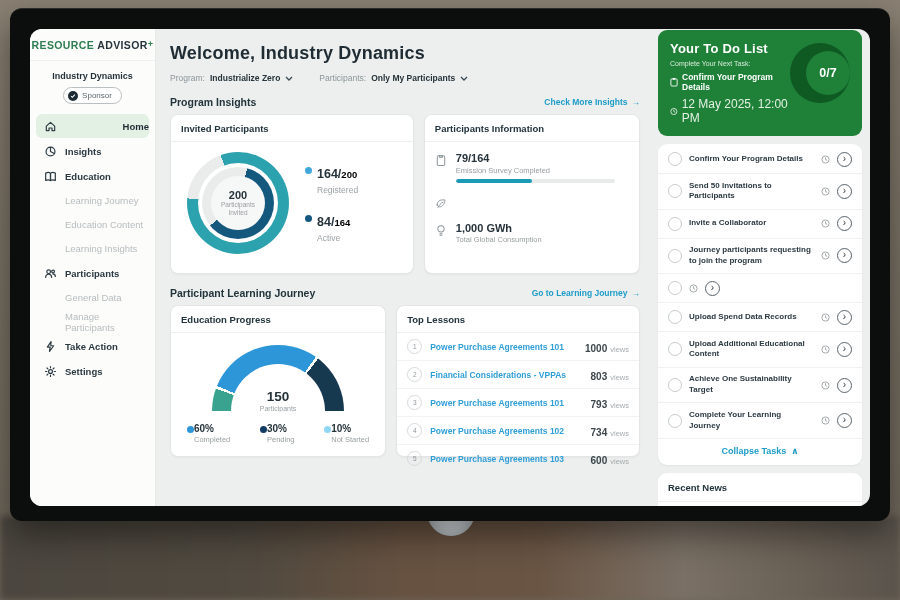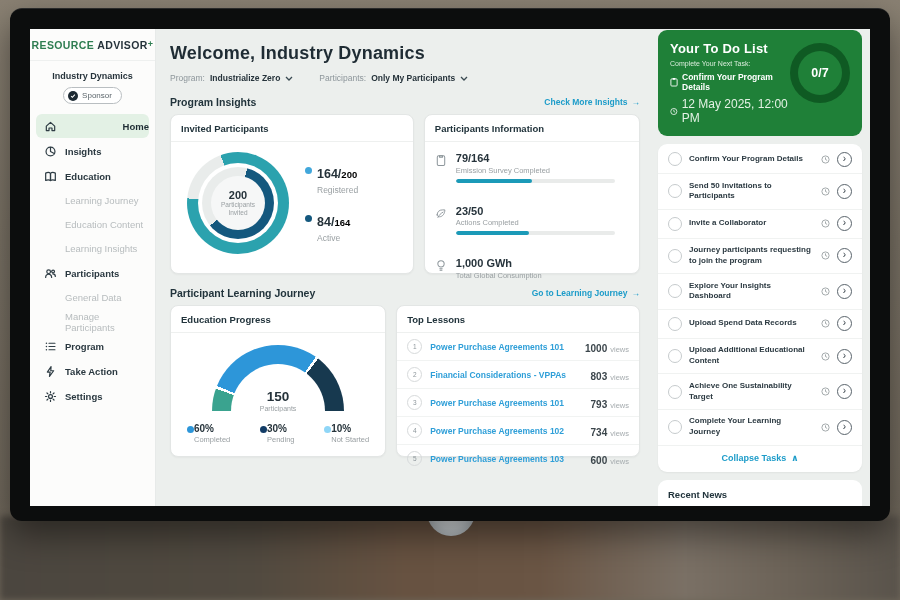--- a/index.html
+++ b/index.html
@@ -9,21 +9,21 @@
   .bg-bottom{position:absolute;left:0;right:0;top:516px;bottom:0;
     background:linear-gradient(90deg,#4b463f 0%,#514a40 28%,#675241 45%,#6a5544 60%,#7a7065 76%,#6b6257 88%,#59534b 100%);
     filter:blur(3px);}
   .stand{position:absolute;left:427px;top:510px;width:48px;height:26px;z-index:1;
     background:radial-gradient(ellipse at 50% 10%,#f4f6f7 0%,#cdd3d6 50%,#8e959a 100%);
     border-radius:0 0 40px 40px;}
   .monitor{position:absolute;left:10px;top:8px;width:880px;height:512px;z-index:2;
     background:#0c0d0d;border-radius:12px;box-shadow:0 14px 34px rgba(0,0,0,.45);
     border-top:1px solid rgba(255,255,255,.12);}
   .screen{position:absolute;left:20px;top:20px;width:840px;height:477px;
-    background:#ecefed;overflow:hidden;display:flex;border-radius:0;}
+    background:#ecefed;overflow:hidden;display:flex;border-radius:12px;}
 
   
   .sidebar{width:126px;min-width:126px;background:#fcfcfb;border-right:1px solid #e7eae9;
     padding-top:10px;box-sizing:border-box;}
   .logo{text-align:center;font-size:10.5px;font-weight:bold;letter-spacing:.4px;
     padding-bottom:9px;border-bottom:1px solid #eef0ef;}
   .logo-a{color:#2e7d51;}
   .logo-b{color:#26333b;}
   .logo-plus{color:#2e7d51;font-size:9px;vertical-align:top;}
   .org{text-align:center;font-size:9px;font-weight:bold;color:#26333b;margin-top:10px;}
@@ -70,21 +70,21 @@
   .donut-num{font-size:11px;font-weight:bold;color:#26333b;}
   .donut-cap{font-size:6.5px;color:#9aa0a3;width:44px;line-height:1.3;}
   .dlegend{display:flex;flex-direction:column;gap:17px;}
   .dlegend-item{display:flex;gap:5px;align-items:flex-start;}
   .ldot{width:7px;height:7px;border-radius:50%;margin-top:3px;}
   .dl-num{font-size:12.5px;font-weight:bold;color:#26333b;line-height:1.1;}
   .dl-den{font-size:9.5px;font-weight:bold;}
   .dl-label{font-size:8.5px;color:#9aa0a3;margin-top:3px;}
 
   
-  .stats{padding:10px 24px 0 10px;display:flex;flex-direction:column;gap:22px;}
+  .stats{padding:10px 24px 0 10px;display:flex;flex-direction:column;gap:12px;}
   .stat{display:flex;gap:8px;}
   .sicon{width:13px;display:flex;margin-top:2px;color:#8d969b;}
   .stat-col{flex:1;}
   .stat-num{font-size:11px;font-weight:bold;color:#26333b;line-height:1.15;}
   .stat-label{font-size:7.5px;color:#9aa0a3;margin-top:1px;}
   .bar{height:4px;background:#e9ebea;border-radius:3px;margin-top:4px;overflow:hidden;}
   .bar-fill{height:100%;border-radius:3px;background:#1b9ab8;}
 
   
   .gauge-wrap{position:relative;width:132px;height:67px;margin:12px auto 0;overflow:hidden;}
@@ -111,21 +111,21 @@
   
   .rightpanel{width:218px;min-width:218px;padding:1px 8px 0 6px;box-sizing:border-box;}
   .todo-card{background:#1f8038;border-radius:9px;padding:11px 12px;display:flex;
     justify-content:space-between;color:#fff;}
   .todo-title{font-size:13px;font-weight:bold;letter-spacing:.2px;}
   .todo-sub{font-size:7px;color:#d9ecdb;margin-top:4px;}
   .todo-line{display:flex;align-items:center;gap:4px;margin-top:5px;}
   .todo-next{font-size:8.5px;font-weight:bold;}
   .todo-date{font-size:12px;color:#e3f1e4;}
   .ring{width:60px;height:60px;min-width:60px;border-radius:50%;background:#0f5a23;
-    display:flex;align-items:center;justify-content:center;margin-top:2px;}
+    display:flex;align-items:center;justify-content:flex-end;margin-top:2px;}
   .ring-in{width:44px;height:44px;border-radius:50%;background:#1f8038;display:flex;
     align-items:center;justify-content:center;font-size:12.5px;font-weight:bold;}
   .tasks-card{background:#fff;border-radius:9px;margin-top:8px;padding:1px 0;
     box-shadow:0 1px 2px rgba(0,0,0,.05);}
   .task-row{display:flex;align-items:center;gap:7px;padding:6.5px 10px;
     border-bottom:1px solid #f0f2f1;cursor:pointer;}
   .checkbox{width:12px;height:12px;min-width:12px;border:1.5px solid #c6cbcd;border-radius:50%;}
   .task-label{flex:1;font-size:8px;font-weight:bold;color:#2c3a42;line-height:1.35;}
   .task-clock{display:flex;color:#9aa0a3;}
   .chev-btn{width:15px;height:15px;min-width:15px;border:1.5px solid #5a646c;border-radius:50%;
@@ -215,31 +215,20 @@
 
     <span>General Data</span>
   </div>
             <div class="nav-item sub">
 
     <span>Manage Participants</span>
   </div>
             <div class="nav-item">
     <span class="nicon">
                 <svg width="13" height="13" viewBox="0 0 14 14">
-                  <circle cx="2.6" cy="3.5" r="0.8" fill="#2e3c44"></circle>
-                  <circle cx="2.6" cy="7" r="0.8" fill="#2e3c44"></circle>
-                  <circle cx="2.6" cy="10.5" r="0.8" fill="#2e3c44"></circle>
-                  <path d="M5.4 3.5 H11.8 M5.4 7 H11.8 M5.4 10.5 H11.8" stroke="#2e3c44" stroke-width="1.3" fill="none" stroke-linejoin="round" stroke-linecap="round"></path>
-                </svg>
-              </span>
-    <span>Program</span>
-  </div>
-            <div class="nav-item">
-    <span class="nicon">
-                <svg width="13" height="13" viewBox="0 0 14 14">
                   <path d="M7.6 1.8 L3.6 7.6 H6.6 L5.9 12.2 L10.4 6.2 H7.3 Z" stroke="#2e3c44" stroke-width="1.3" fill="none" stroke-linejoin="round" stroke-linecap="round"></path>
                 </svg>
               </span>
     <span>Take Action</span>
   </div>
             <div class="nav-item">
     <span class="nicon">
                 <svg width="13" height="13" viewBox="0 0 14 14">
                   <circle cx="7" cy="7" r="2.1" stroke="#2e3c44" stroke-width="1.3" fill="none" stroke-linejoin="round" stroke-linecap="round"></circle>
                   <path d="M7 1.6 V3 M7 11 V12.4 M1.6 7 H3 M11 7 H12.4 M3.2 3.2 L4.2 4.2 M9.8 9.8 L10.8 10.8 M10.8 3.2 L9.8 4.2 M4.2 9.8 L3.2 10.8" stroke="#2e3c44" stroke-width="1.3" fill="none" stroke-linejoin="round" stroke-linecap="round"></path>
@@ -328,27 +317,20 @@
                     </div>
     </span>
   </div>
                 <div class="stat">
     <span class="sicon">
                     <svg width="12" height="13" viewBox="0 0 14 14">
                       <path d="M2.5 8.5 C2.5 5 5 2.8 8.6 2.8 H11.5 C11.5 7 9 10.8 5.2 10.8 C3.6 10.8 2.5 9.9 2.5 8.5 Z" stroke="#8d969b" stroke-width="1.1" fill="none" stroke-linejoin="round" stroke-linecap="round"></path>
                       <path d="M3.4 11.6 C4.8 8.6 6.8 6.8 9.4 5.4" stroke="#8d969b" stroke-width="1.1" fill="none" stroke-linejoin="round" stroke-linecap="round"></path>
                     </svg>
                   </span>
-    <span class="stat-col">
-      <div class="stat-num">23/50</div>
-      <div class="stat-label">Actions Completed</div>
-      <div class="bar">
-                      <div class="bar-fill" style="width: 46%;"></div>
-                    </div>
-    </span>
   </div>
                 <div class="stat">
     <span class="sicon">
                     <svg width="12" height="13" viewBox="0 0 12 14">
                       <circle cx="6" cy="5.2" r="3.4" stroke="#8d969b" stroke-width="1.1" fill="none" stroke-linejoin="round" stroke-linecap="round"></circle>
                       <path d="M4.7 10.4 H7.3 M5 12 H7" stroke="#8d969b" stroke-width="1.1" fill="none" stroke-linejoin="round" stroke-linecap="round"></path>
                     </svg>
                   </span>
     <span class="stat-col">
       <div class="stat-num">1,000 GWh</div>
@@ -504,21 +486,20 @@
     <span class="task-clock">
       <svg width="9" height="9" viewBox="0 0 10 10">
                     <circle cx="5" cy="5" r="4" stroke="currentColor" fill="none"></circle>
                     <path d="M5 2.7 V5 L6.8 6" stroke="currentColor" fill="none"></path>
                   </svg>
     </span>
     <span class="chev-btn">›</span>
   </div>
               <div class="task-row">
     <span class="checkbox"></span>
-    <span class="task-label">Explore Your Insights Dashboard</span>
     <span class="task-clock">
       <svg width="9" height="9" viewBox="0 0 10 10">
                     <circle cx="5" cy="5" r="4" stroke="currentColor" fill="none"></circle>
                     <path d="M5 2.7 V5 L6.8 6" stroke="currentColor" fill="none"></path>
                   </svg>
     </span>
     <span class="chev-btn">›</span>
   </div>
               <div class="task-row">
     <span class="checkbox"></span>

